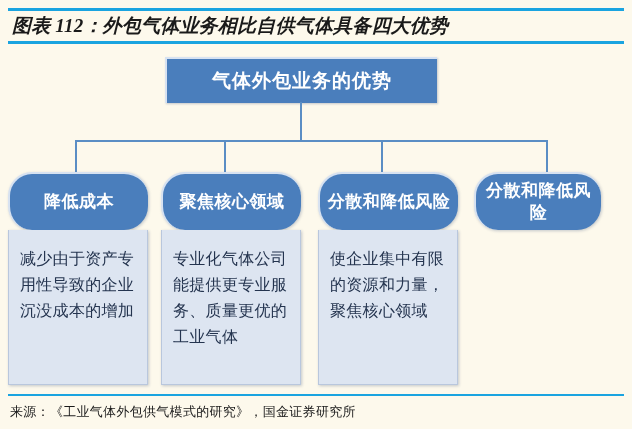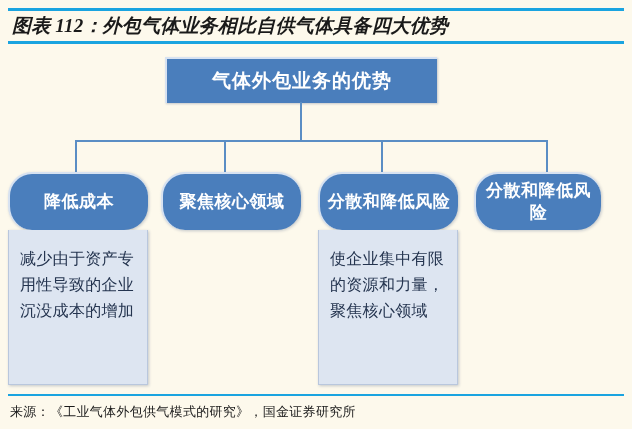--- a/index.html
+++ b/index.html
@@ -186,20 +186,21 @@
 
   <div class="columns">
 
     <div class="col col-1">
       <div class="col-head">降低成本</div>
       <div class="col-body">减少由于资产专用性导致的企业沉没成本的增加</div>
     </div>
 
     <div class="col col-2">
       <div class="col-head">聚焦核心领域</div>
+      <div class="col-body">专业化气体公司能提供更专业服务、质量更优的工业气体</div>
     </div>
 
     <div class="col col-3">
       <div class="col-head">分散和降低风险</div>
       <div class="col-body">使企业集中有限的资源和力量，聚焦核心领域</div>
     </div>
 
     <div class="col col-4">
       <div class="col-head">分散和降低风险</div>
     </div>

